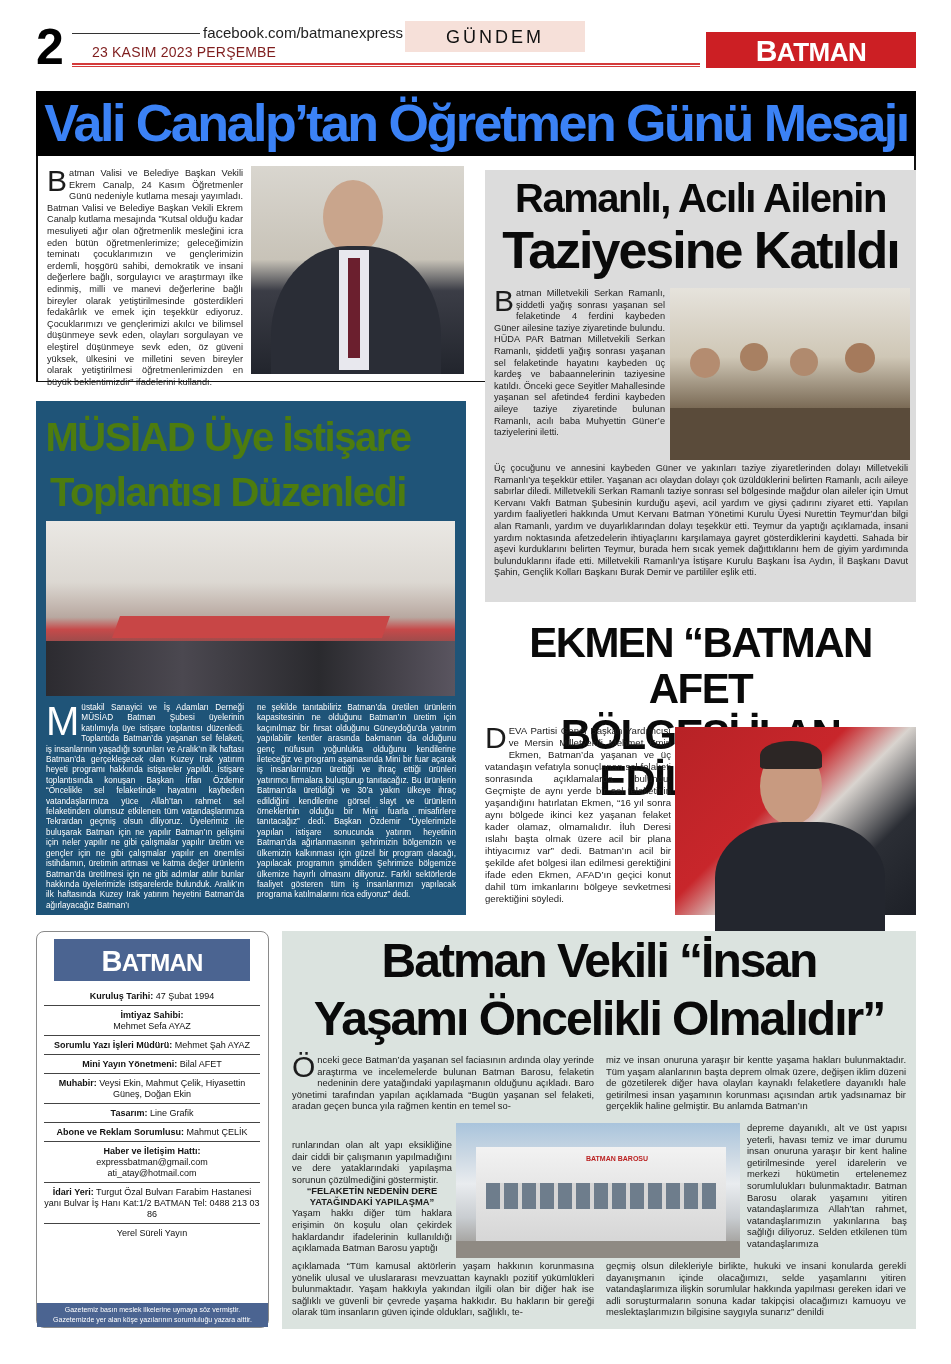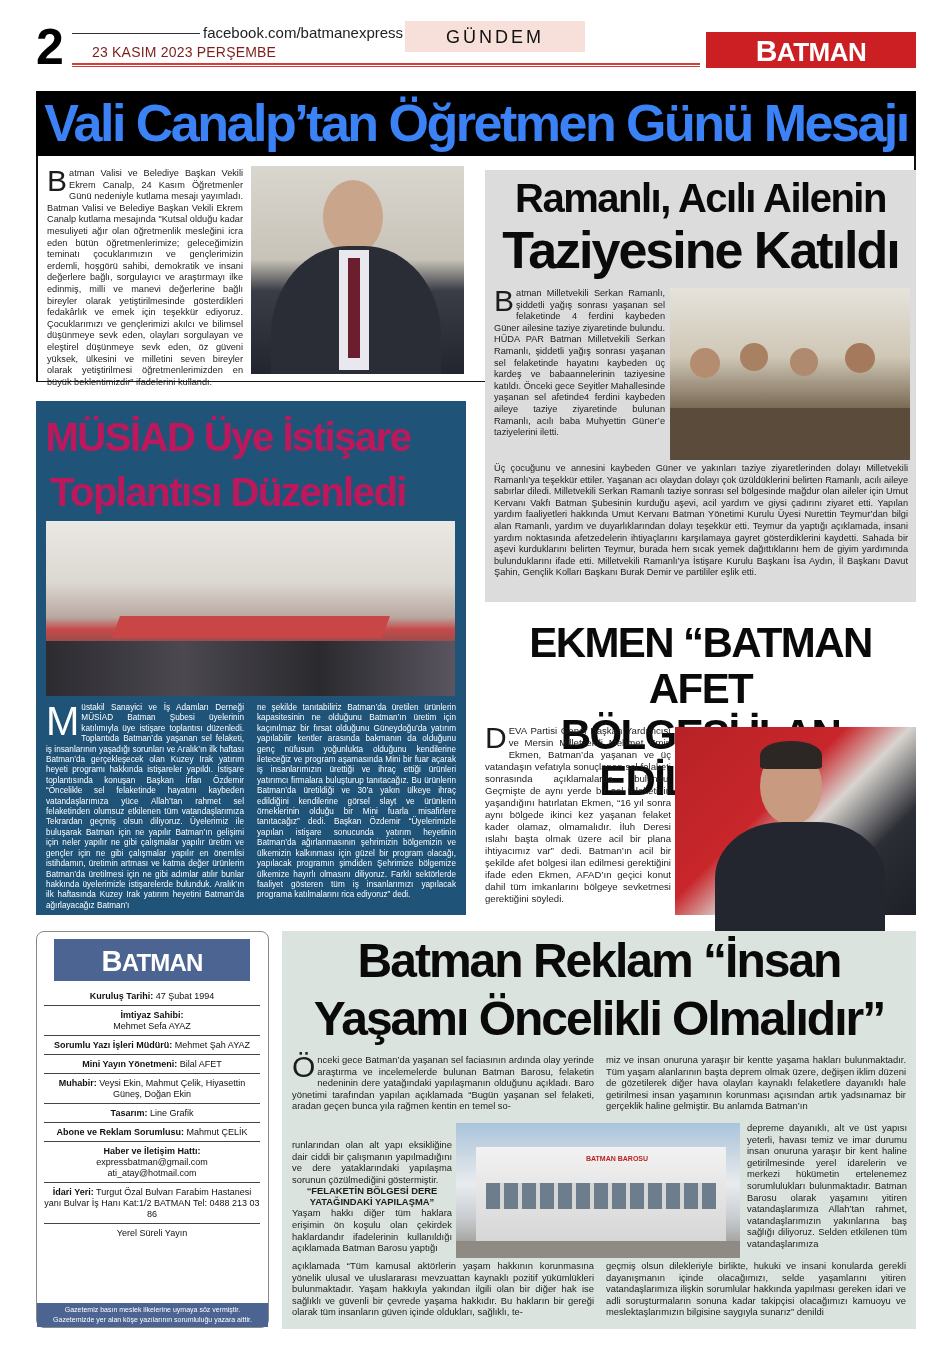--- a/index.html
+++ b/index.html
@@ -29,21 +29,21 @@
   
   .s2-box { left: 485px; top: 170px; width: 431px; height: 432px; background: #dcdcdc; }
   .s2-title { left: 485px; top: 172px; width: 431px; text-align: center; font: bold 40px/52px "Liberation Sans", sans-serif; letter-spacing: -1.5px; color: #0a0a0a; }
   .s2-title .l2 { font-size: 52px; letter-spacing: -2px; }
   .s2-text1 { left: 494px; top: 288px; width: 171px; }
   .s2-photo { left: 670px; top: 288px; width: 240px; height: 172px; background: linear-gradient(180deg, #e6e3dc 0%, #cfc7b6 40%, #7a6a55 70%, #4e4436 100%); }
   .s2-text2 { left: 494px; top: 463px; width: 414px; }
 
   
   .s3-box { left: 36px; top: 401px; width: 430px; height: 514px; background: #1f5478; }
-  .s3-title { left: 36px; top: 410px; width: 384px; text-align: center; color: #be185d; font: bold 40px/55px "Liberation Sans", sans-serif; letter-spacing: -1.5px; }
+  .s3-title { left: 36px; top: 410px; width: 384px; text-align: center; color: #4d7c0f; font: bold 40px/55px "Liberation Sans", sans-serif; letter-spacing: -1.5px; }
   .s3-photo { left: 46px; top: 521px; width: 409px; height: 175px; background: linear-gradient(180deg, #eae8e4 0%, #dcd8d2 35%, #b8a8a0 55%, #c64a4a 62%, #5a4f4e 80%, #333 100%); }
   .s3-text { color: #fff; font-size: 8.2px; line-height: 10.4px; }
   .s3-text1 { left: 46px; top: 703px; width: 198px; }
   .s3-text2 { left: 257px; top: 703px; width: 199px; }
 
   
   .s4-title { left: 485px; top: 620px; width: 431px; text-align: center; font: bold 42px/46px "Liberation Sans", sans-serif; letter-spacing: -1.6px; color: #0a0a0a; }
   .s4-text { left: 485px; top: 725px; width: 186px; font-size: 9.6px; line-height: 12px; }
   .s4-photo { left: 675px; top: 727px; width: 241px; height: 188px; background: linear-gradient(135deg, #b72226 0%, #c8262b 40%, #d9d4cf 55%, #2b2e35 75%, #1d2027 100%); }
 
@@ -158,29 +158,29 @@
   <div class="mast-row"><b>İdari Yeri:</b><span> Turgut Özal Bulvarı Farabim Hastanesi yanı Bulvar İş Hanı Kat:1/2 BATMAN Tel: 0488 213 03 86</span></div>
   <div class="mast-row"><span>Yerel Süreli Yayın</span></div>
 </div>
 <div class="abs mast-foot">
   <div>Gazetemiz basın meslek ilkelerine uymaya söz vermiştir.</div>
   <div>Gazetemizde yer alan köşe yazılarının sorumluluğu yazara aittir.</div>
 </div>
 
 <div class="abs s5-box"></div>
 <div class="abs s5-title">
-  <div>Batman Reklam “İnsan</div>
+  <div>Batman Vekili “İnsan</div>
   <div>Yaşamı Öncelikli Olmalıdır”</div>
 </div>
 <div class="abs s5-col1a body-text s5-text">
   <span class="drop">Ö</span><span>nceki gece Batman’da yaşanan sel faciasının ardında olay yerinde araştırma ve incelemelerde bulunan Batman Barosu, felaketin nedeninin dere yatağındaki yapılaşmanın olduğunu açıkladı. Baro yönetimi tarafından yapılan açıklamada “Bugün yaşanan sel felaketi, aradan geçen bunca yıla rağmen kentin en temel so-</span>
 </div>
 <div class="abs s5-col1b body-text s5-text">
   <div>runlarından olan alt yapı eksikliğine dair ciddi bir çalışmanın yapılmadığını ve dere yataklarındaki yapılaşma sorunun çözülmediğini göstermiştir.</div>
-  <div class="s5-sub">“FELAKETİN BÖLGESİ DERE YATAĞINDAKİ YAPILAŞMA”</div>
+  <div class="s5-sub">“FELAKETİN NEDENİN DERE YATAĞINDAKİ YAPILAŞMA”</div>
   <div>Yaşam hakkı diğer tüm haklara erişimin ön koşulu olan çekirdek haklardandır ifadelerinin kullanıldığı açıklamada Batman Barosu yaptığı</div>
 </div>
 <div class="abs s5-photo">
   <div style="position:absolute;left:20px;top:24px;width:250px;height:95px;background:linear-gradient(180deg,#f2f2f2,#d6d6d6);"></div>
   <div style="position:absolute;left:30px;top:60px;width:230px;height:26px;background:repeating-linear-gradient(90deg,#6e7d8c 0 14px,#d6d6d6 14px 18px);"></div>
   <div class="photo-label" style="left:130px;top:32px;color:#b22;font-weight:bold;font-size:7px;">BATMAN BAROSU</div>
   <div style="position:absolute;left:0;top:118px;width:284px;height:17px;background:#8f8a83;"></div>
 </div>
 <div class="abs s5-col2a body-text s5-text">miz ve insan onuruna yaraşır bir kentte yaşama hakları bulunmaktadır.  Tüm yaşam alanlarının başta deprem olmak üzere, değişen iklim düzeni de gözetilerek diğer hava olayları kaynaklı felaketlere dayanıklı hale getirilmesi insan yaşamının korunması açısından artık yadsınamaz bir gerçeklik haline gelmiştir. Bu anlamda Batman’ın</div>
 <div class="abs s5-col2b body-text s5-text">depreme dayanıklı, alt ve üst yapısı yeterli, havası temiz ve imar durumu insan onuruna yaraşır bir kent haline getirilmesinde yerel idarelerin ve merkezi hükümetin ertelenemez sorumlulukları bulunmaktadır. Batman Barosu olarak yaşamını yitiren vatandaşlarımıza Allah’tan rahmet, vatandaşlarımızın yakınlarına baş sağlığı diliyoruz. Selden etkilenen tüm vatandaşlarımıza</div>

